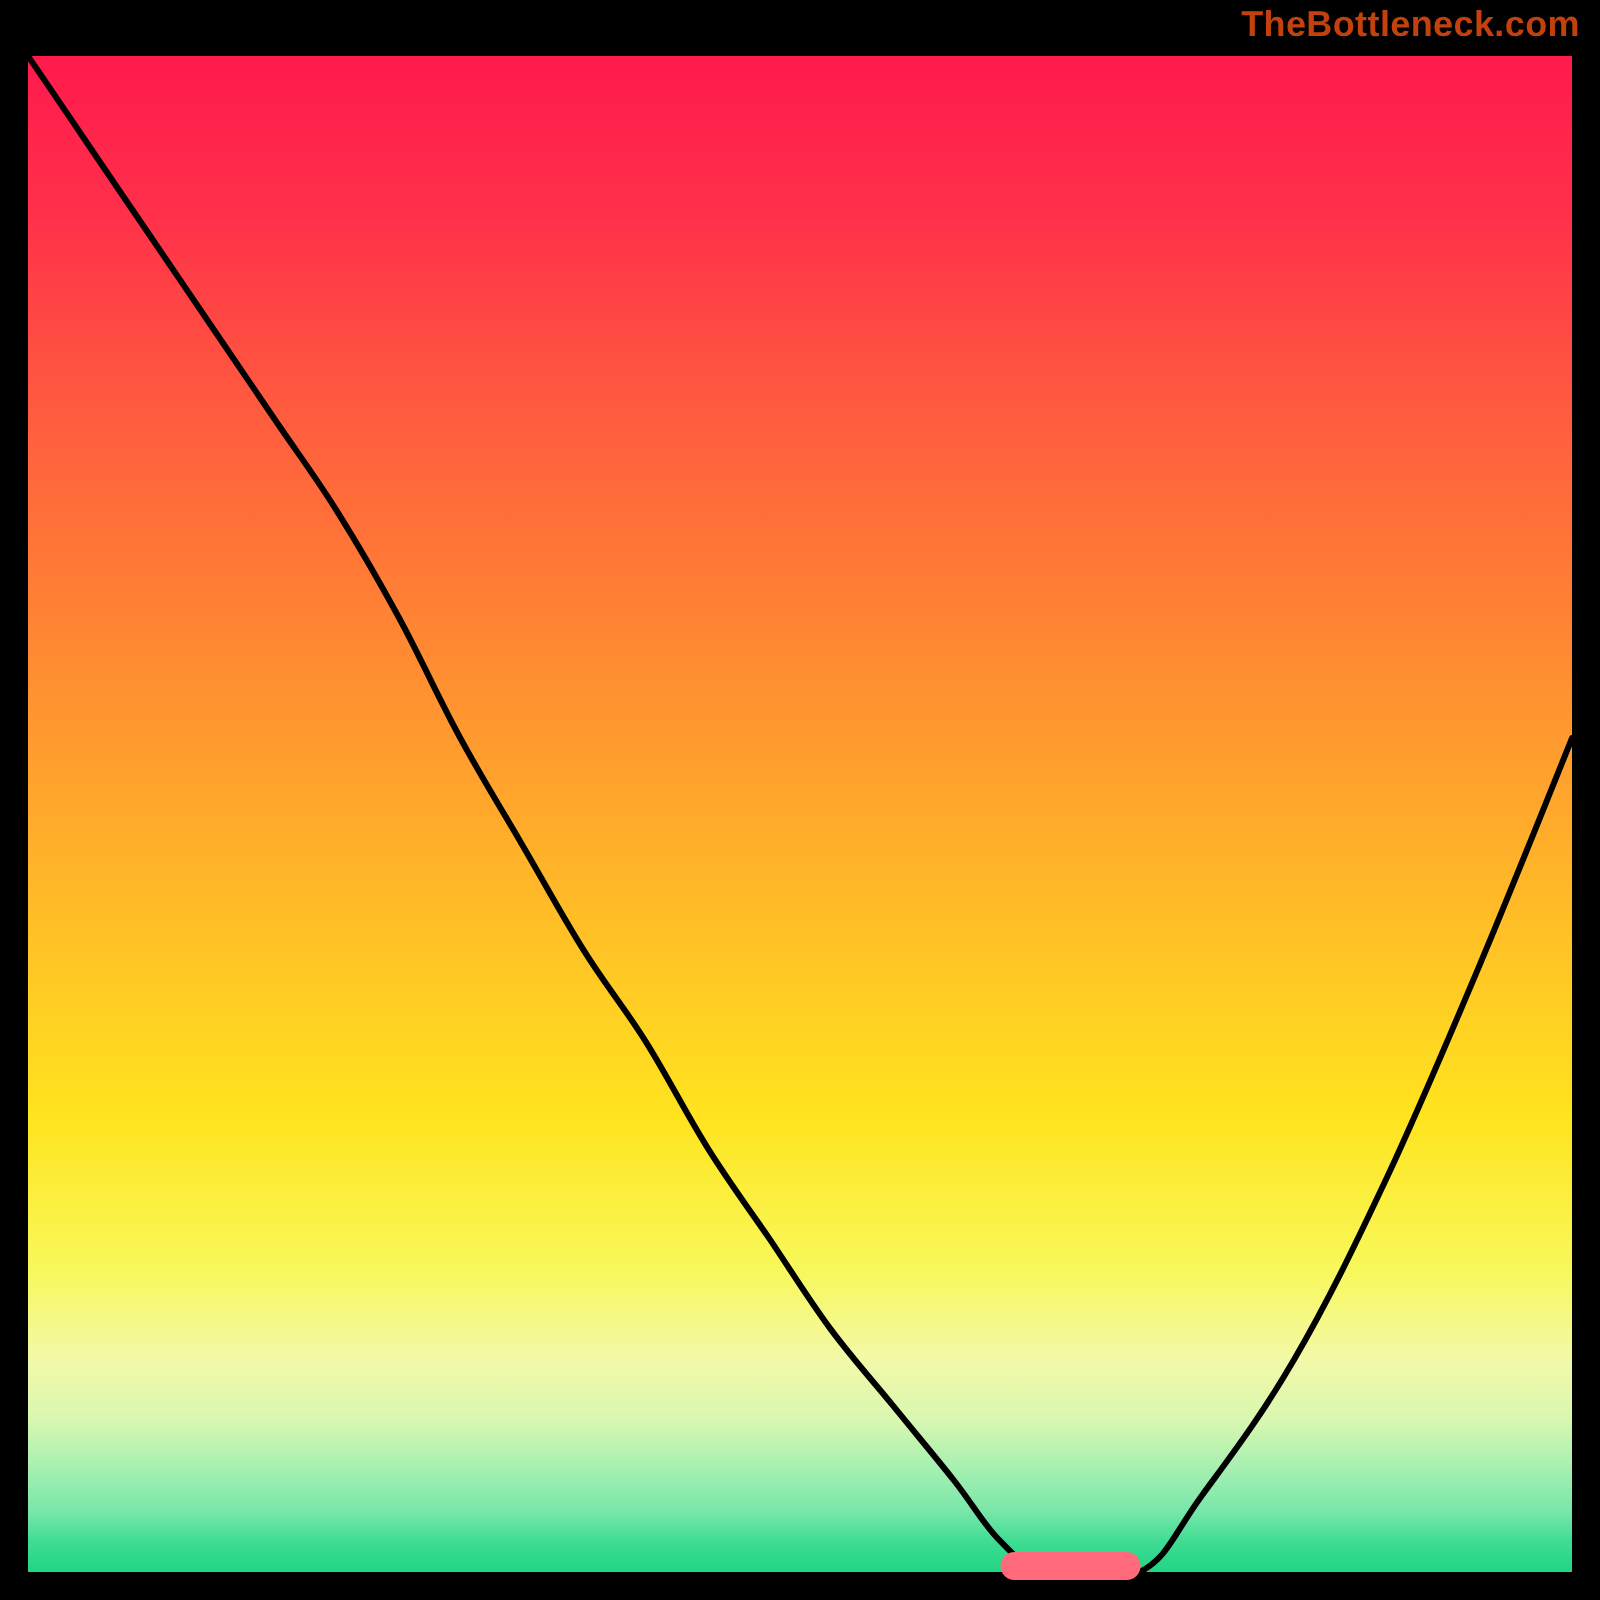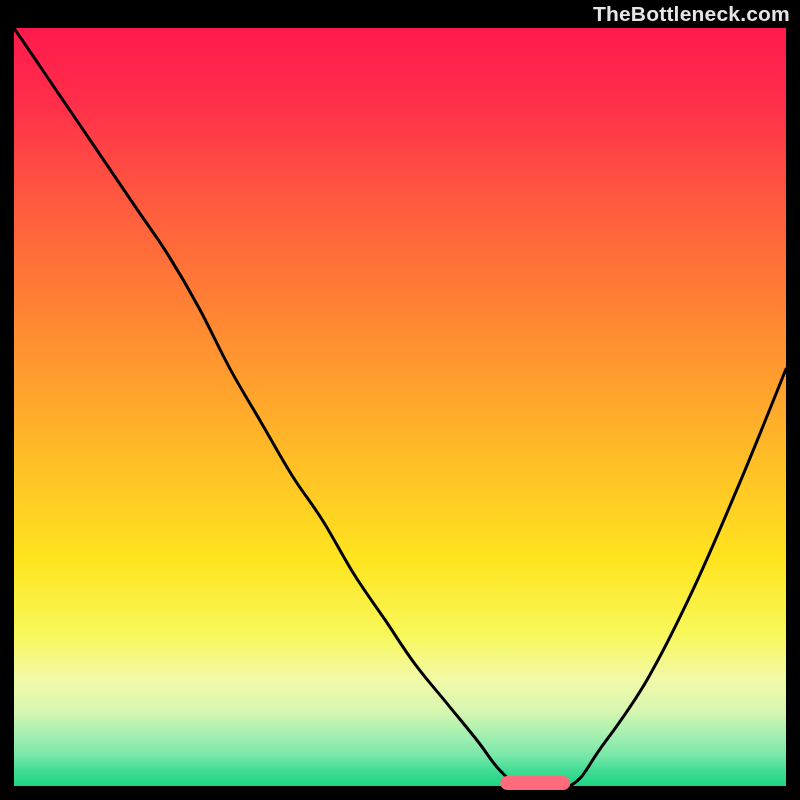--- a/index.html
+++ b/index.html
@@ -15,22 +15,22 @@
     position: relative;
     width: 800px;
     height: 800px;
     background: #000;
     box-sizing: border-box;
   }
   .watermark {
     position: absolute;
     top: 2px;
     right: 10px;
-    color: #e5e5e5;
-    font-size: 21px;
+    color: #c2410c;
+    font-size: 18px;
     font-weight: 600;
     letter-spacing: 0.2px;
     z-index: 5;
     user-select: none;
   }
   .plot-area {
     position: absolute;
     left: 14px;
     top: 28px;
     width: 772px;

